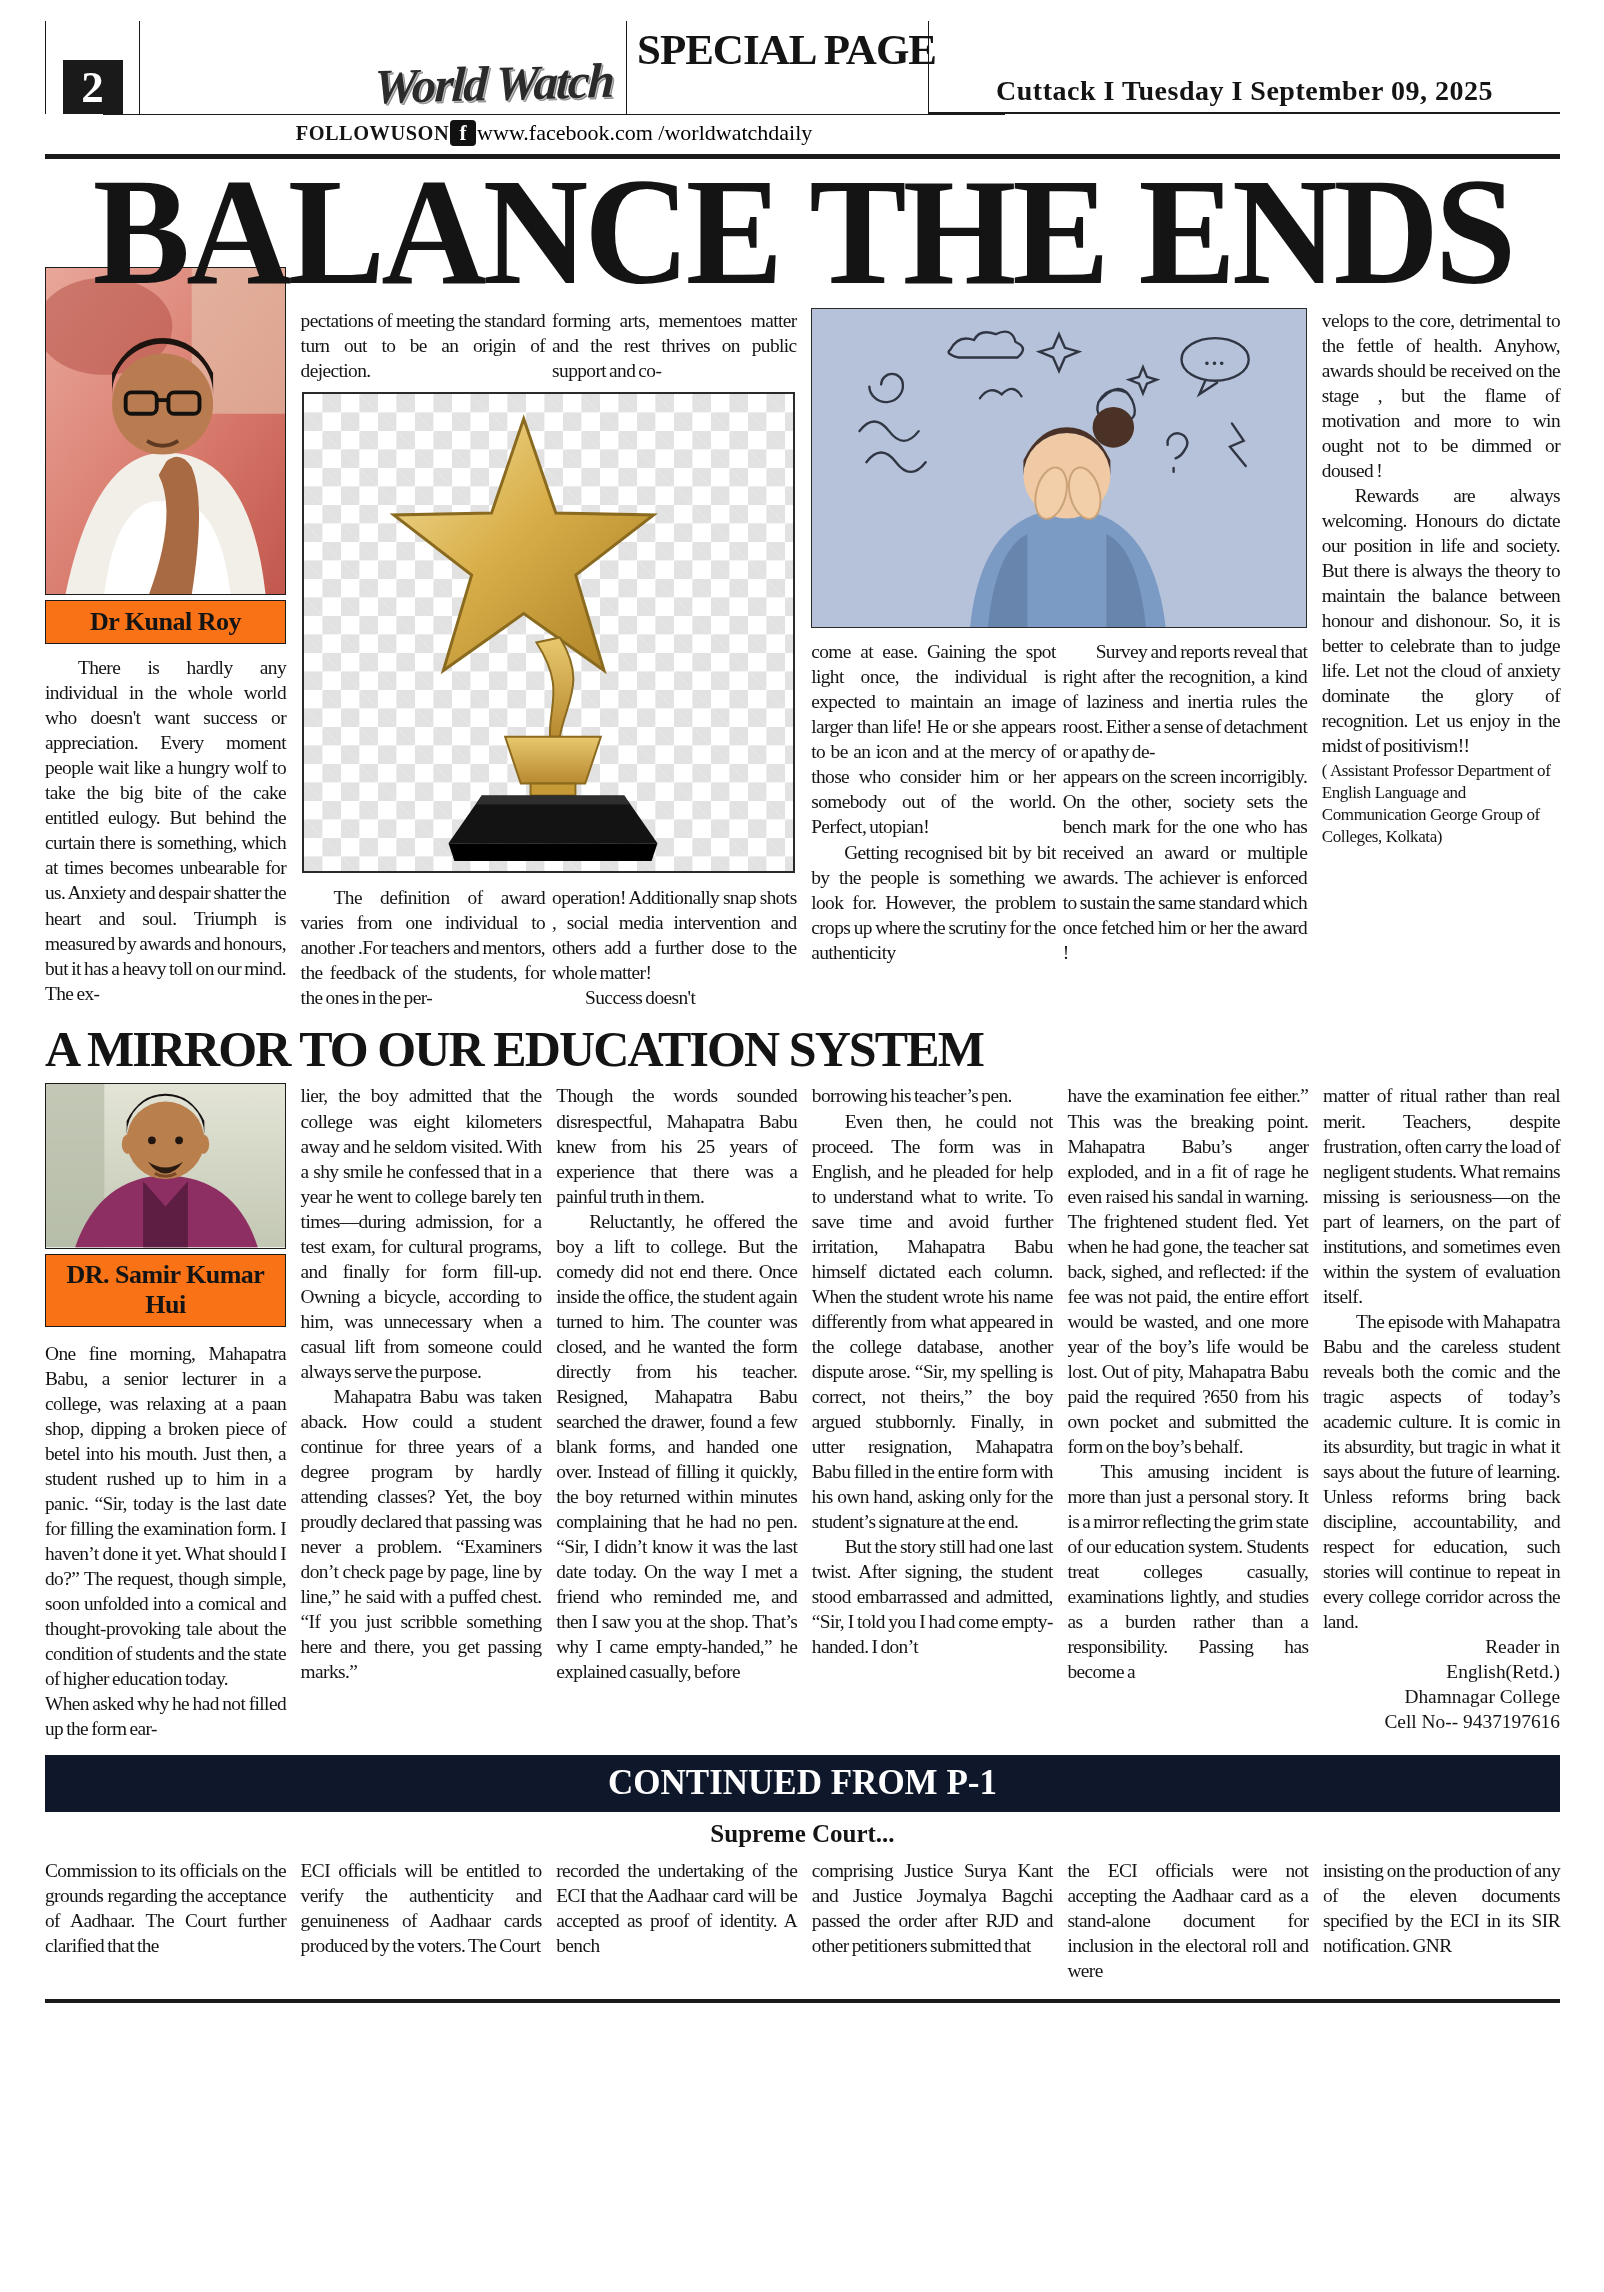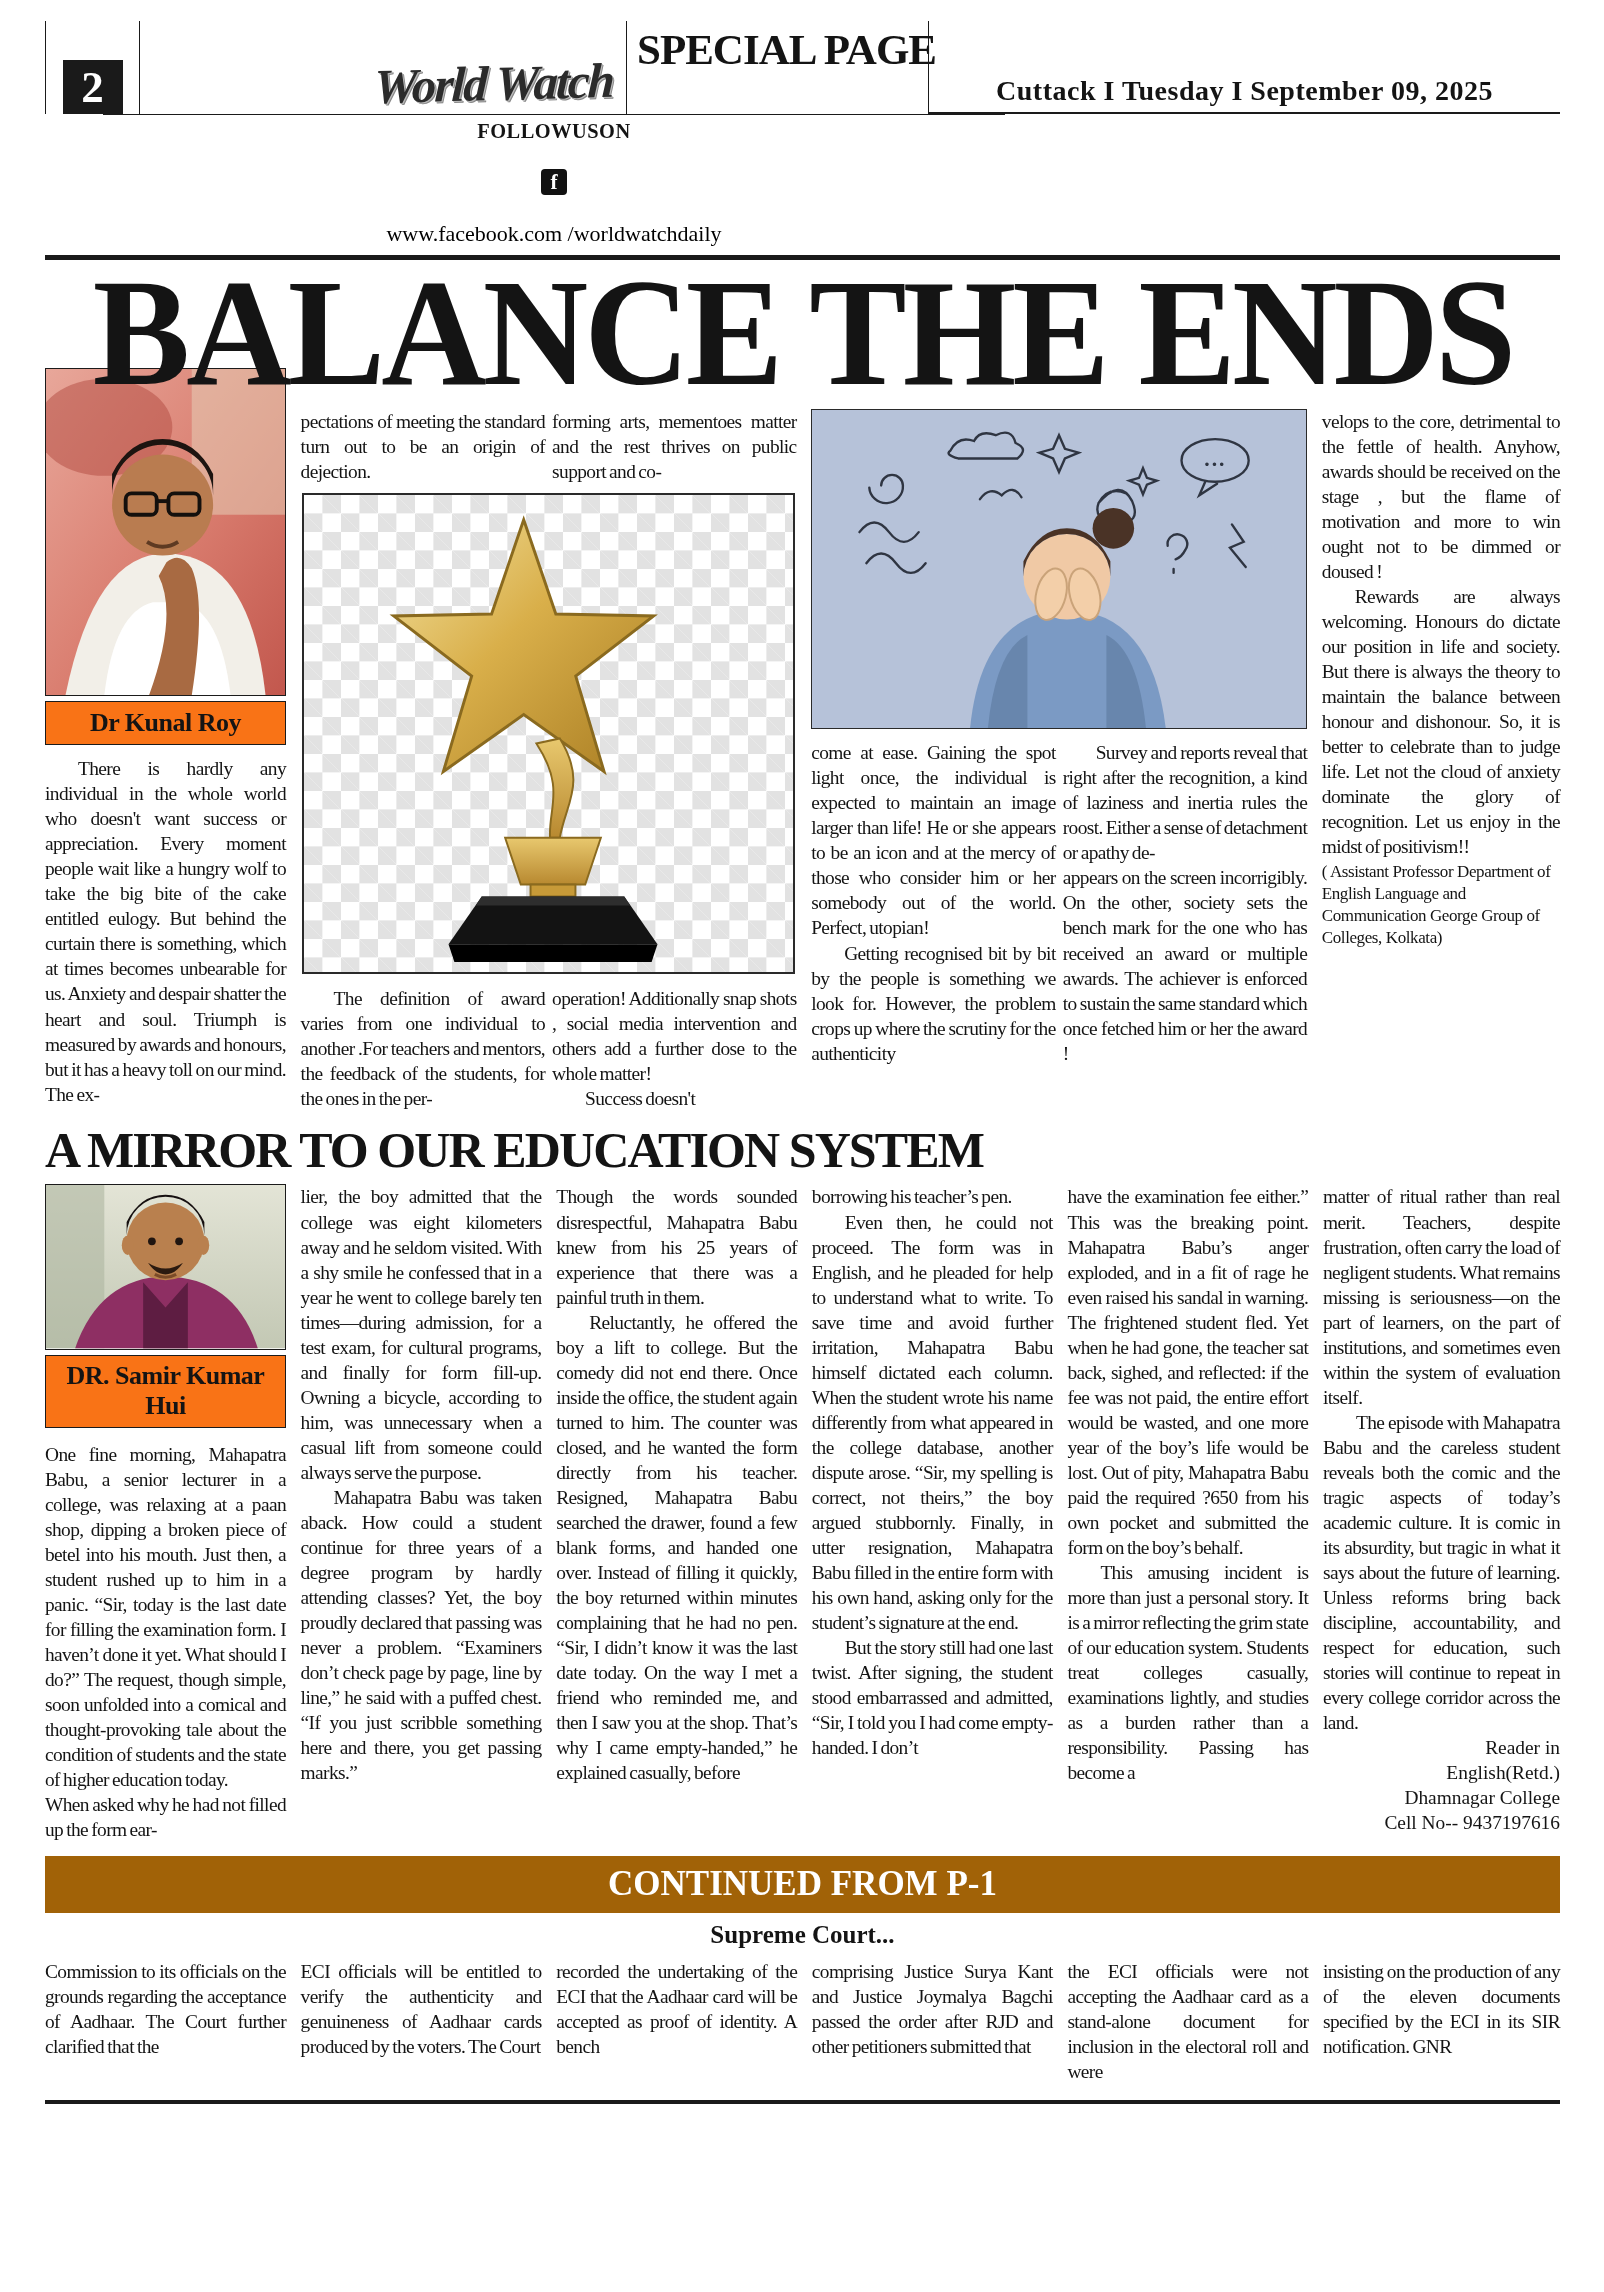--- a/index.html
+++ b/index.html
@@ -15,21 +15,21 @@
   .hdr-center{flex:1;display:flex;align-items:flex-end;justify-content:flex-end;padding:0 13.6px 1.9px 0;}
   .masthead{font-weight:bold;font-style:italic;font-size:49px;letter-spacing:-1.9px;color:#2b2b2b;
         text-shadow:1px 1px 0 #bbb,1.9px 1.9px 0 #888;transform:rotate(-1.5deg) skewX(-4deg);white-space:nowrap;}
   .hdr-special{width:291px;border-left:1.9px solid #1a1a1a;padding:3.9px 0 0 9.7px;}
   .special-label{font-weight:bold;font-size:43px;letter-spacing:-1px;white-space:nowrap;}
   .hdr-right{width:631px;border-left:1.9px solid #1a1a1a;display:flex;flex-direction:column;justify-content:flex-end;}
   .dateline{font-weight:bold;font-size:28px;text-align:center;padding:0 0 5.8px 0;
         border-bottom:2.9px solid #1a1a1a;letter-spacing:0.5px;}
   .follow-row{display:flex;}
   .follow-strip{width:902px;margin-left:58px;border-top:1.9px solid #1a1a1a;
-        display:flex;align-items:center;justify-content:center;gap:26px;padding:4.9px 0 3.9px 0;flex-direction:column;}
+        display:flex;align-items:center;justify-content:center;gap:1px;padding:4.9px 0 3.9px 0;}
   .follow-label{font-size:20.4px;font-weight:bold;letter-spacing:0.5px;}
   .fb-icon{display:inline-flex;width:26px;height:26px;background:#111;color:#fff;border-radius:3.9px;
         align-items:center;justify-content:center;font-weight:bold;font-size:21.3px;font-family:"Liberation Serif",serif;}
   .follow-url{font-size:22px;color:#000000;}
   .thick-rule{height:4.9px;background:#1a1a1a;margin-top:3.9px;}
   
   .headline1{margin:1.9px 0 0 0;font-size:146px;line-height:0.94;font-weight:bold;text-align:center;
         letter-spacing:-3.9px;transform:scaleY(1.04);transform-origin:top;white-space:nowrap;}
   .headline2{margin:13.6px 0 3.9px 0;font-size:50px;line-height:1;font-weight:bold;text-align:left;
         letter-spacing:-1.9px;white-space:nowrap;}
@@ -54,21 +54,21 @@
   .fig-kunal{margin-bottom:11.6px;margin-top:-41px;}
   .fig-samir{margin-bottom:13.6px;}
   .trophy{height:477px;border:2.9px solid #2a2a2a;margin:9.7px 1.9px 11.6px 1.9px;
         background-color:#fff;
         background-image:linear-gradient(45deg,#e2e2e2 25%,transparent 25%,transparent 75%,#e2e2e2 75%),
                          linear-gradient(45deg,#e2e2e2 25%,#ffffff 25%,#ffffff 75%,#e2e2e2 75%);
         background-size:37px 37px;background-position:0 0,18.4px 18.4px;}
   .trophy svg,.illus svg{display:block;width:100%;height:100%;}
   .illus{height:318px;border:1.9px solid #2a2a2a;margin-bottom:11.6px;background:#b6c2d9;}
   
-  .cont-banner{background:#a16207;color:#fff;text-align:center;font-weight:bold;font-size:35px;
+  .cont-banner{background:#0f172a;color:#fff;text-align:center;font-weight:bold;font-size:35px;
         letter-spacing:0px;padding:7.8px 0 9.7px 0;margin-top:13.6px;}
   .cont-subhead{text-align:center;font-weight:bold;font-size:25px;margin:7.8px 0 9.7px 0;}
   .bottom-rule{height:4.9px;background:#1a1a1a;margin-top:15.5px;}
 </style>
 </head>
 <body>
 
 <div class="page">
 
   <header class="hdr">

